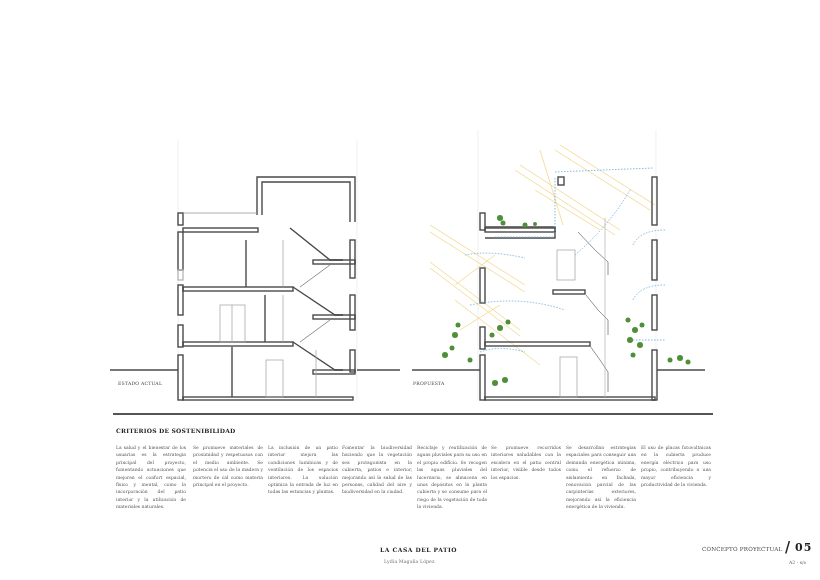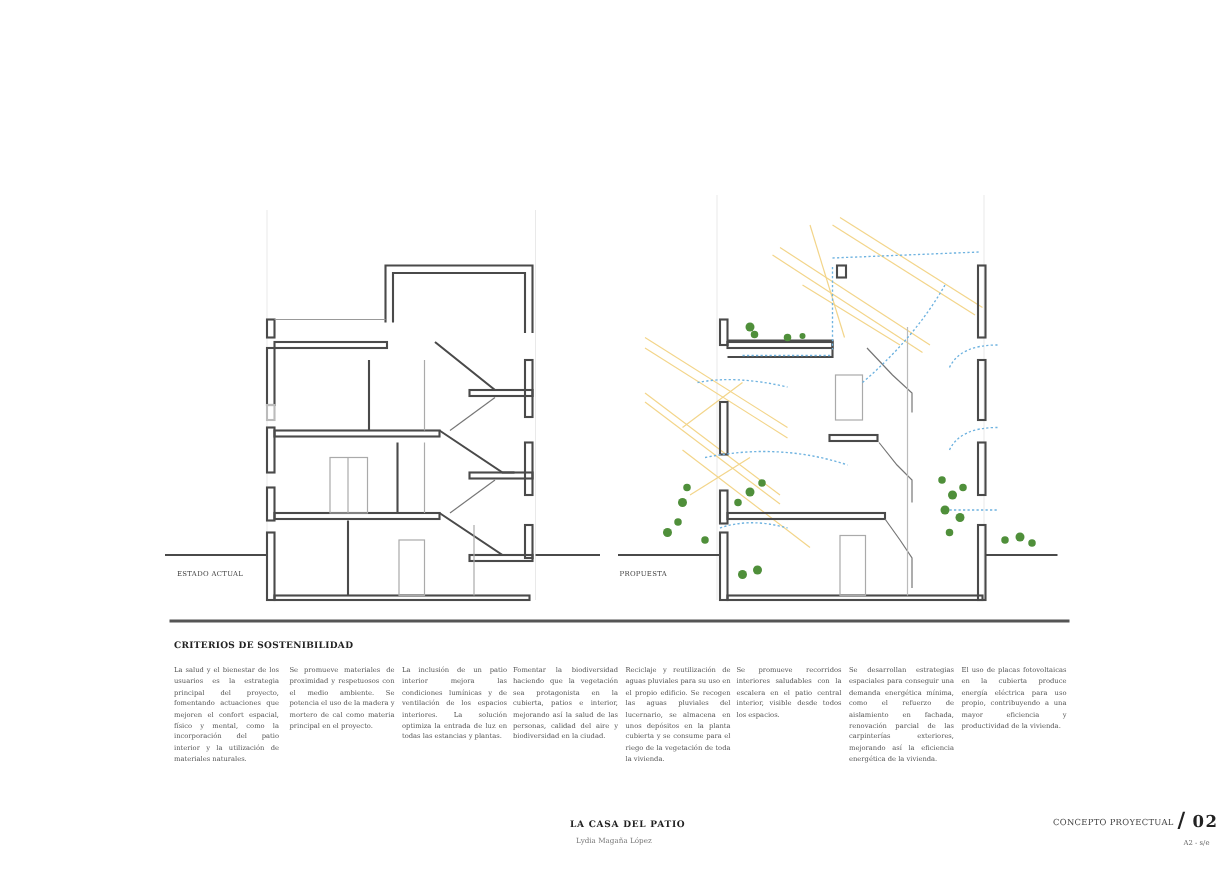--- a/index.html
+++ b/index.html
@@ -177,14 +177,14 @@
 <div class="col" style="left:417px;">Reciclaje y reutilización de aguas pluviales para su uso en el propio edificio. Se recogen las aguas pluviales del lucernario, se almacena en unos depósitos en la planta cubierta y se consume para el riego de la vegetación de toda la vivienda.</div>
 <div class="col" style="left:491px;">Se promueve recorridos interiores saludables con la escalera en el patio central interior, visible desde todos los espacios.</div>
 <div class="col" style="left:566px;">Se desarrollan estrategias espaciales para conseguir una demanda energética mínima, como el refuerzo de aislamiento en fachada, renovación parcial de las carpinterías exteriores, mejorando así la eficiencia energética de la vivienda.</div>
 <div class="col" style="left:641px;">El uso de placas fotovoltaicas en la cubierta produce energía eléctrica para uso propio, contribuyendo a una mayor eficiencia y productividad de la vivienda.</div>
 
 <div class="footer-title">LA CASA DEL PATIO</div>
 <div class="footer-author">Lydia Magaña López</div>
 
 <div class="sheet-label">CONCEPTO PROYECTUAL</div>
 <div class="sheet-slash">/</div>
-<div class="sheet-num">02</div>
+<div class="sheet-num">05</div>
 <div class="sheet-scale">A2 - s/e</div>
 
 </body></html>

